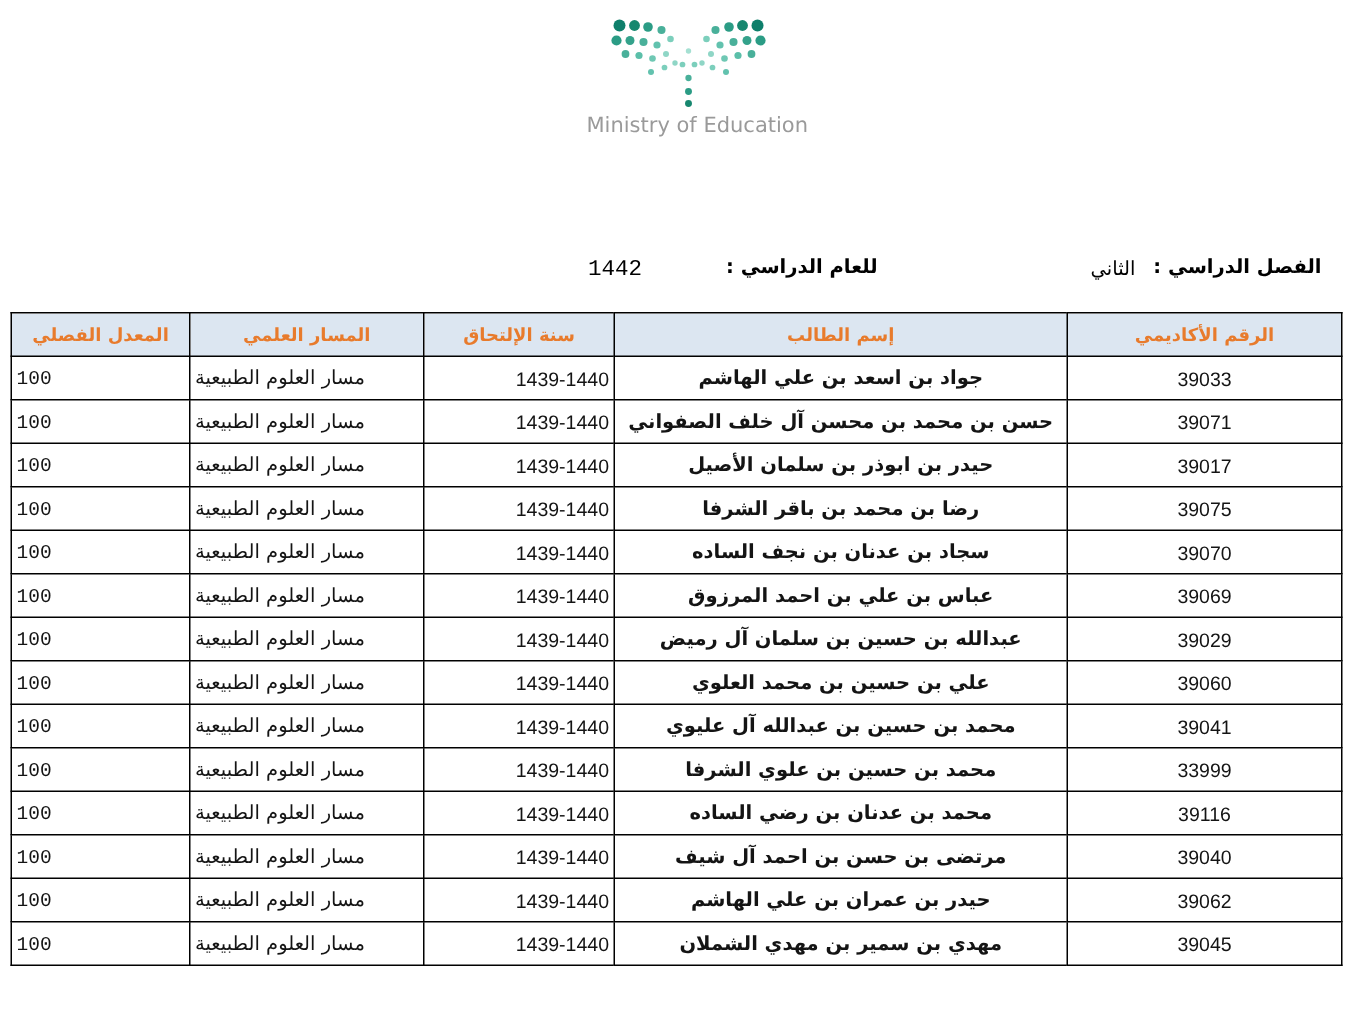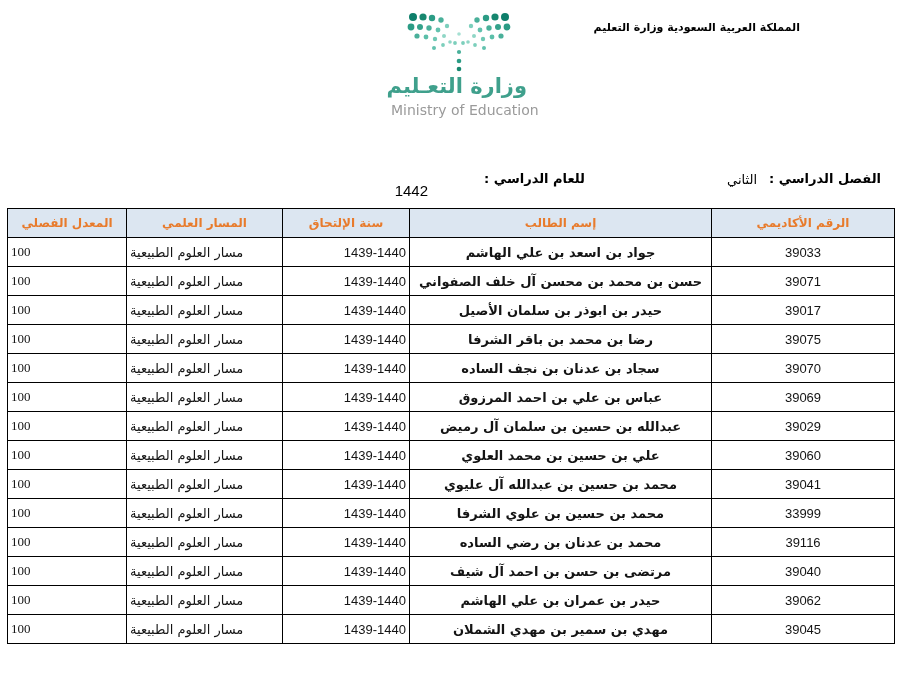--- a/index.html
+++ b/index.html
@@ -72,21 +72,21 @@
   }
   .meta-value {
     position: absolute;
     direction: rtl;
     font-size: 13px;
     white-space: nowrap;
   }
   .sem-label  { top: 171px; right: 22px; }
   .sem-value  { top: 172px; right: 146px; }
   .year-label { top: 171px; right: 318px; }
-  .year-value { top: 171px; right: 475px; font-size: 15px; font-family: Liberation Sans, sans-serif; margin-top: 11px; }
+  .year-value { top: 171px; right: 475px; font-size: 15px; font-family: Liberation Mono, monospace; }
 
   
   table.students {
     position: absolute;
     top: 208px;
     right: 8px;
     width: 887px;
     direction: rtl;
     border-collapse: collapse;
     table-layout: fixed;
@@ -111,28 +111,27 @@
     font-weight: bold;
     font-size: 12px;
     text-align: center;
   }
   table.students td { font-size: 13px; color: #141414; background: #fff; }
 
   td.c-num   { text-align: center; font-size: 14.5px; font-family: "Liberation Sans", "DejaVu Sans", sans-serif; }
   td.c-name  { text-align: center; font-size: 12.5px; font-weight: bold; }
   td.c-year  { text-align: right; padding: 0 2px; font-size: 14px; font-family: "Liberation Sans", "DejaVu Sans", sans-serif; }
   td.c-track { text-align: left; padding: 0 2px; font-size: 12px; }
-  td.c-gpa   { text-align: left; padding: 0 4px; font-size: 13.5px; font-family: Liberation Serif, serif; }
+  td.c-gpa   { text-align: left; padding: 0 4px; font-size: 13.5px; font-family: Liberation Mono, monospace; }
 </style>
 </head>
 <body>
 
 <div class="page">
 
-  <div class="kingdom-text">المملكة العربية السعودية وزارة التعليم</div>
 
   <div class="logo">
     <svg width="118" height="64" viewBox="0 0 118 64" aria-hidden="true">
 
       <circle cx="13" cy="9" r="4" fill="#0e7f6b"></circle>
       <circle cx="23" cy="9" r="3.6" fill="#17876f"></circle>
       <circle cx="32" cy="10" r="3.2" fill="#2b9c85"></circle>
       <circle cx="41" cy="12" r="2.7" fill="#49b09a"></circle>
       <circle cx="11" cy="19" r="3.4" fill="#2b9c85"></circle>
       <circle cx="20" cy="19" r="3" fill="#34a28b"></circle>
@@ -164,21 +163,20 @@
       <circle cx="75" cy="37" r="1.9" fill="#7ccfbc"></circle>
       <circle cx="68" cy="34" r="1.8" fill="#8fd6c6"></circle>
 
       <circle cx="59" cy="26" r="1.8" fill="#a5e0d2"></circle>
       <circle cx="55" cy="35" r="1.9" fill="#7ccfbc"></circle>
       <circle cx="63" cy="35" r="1.9" fill="#7ccfbc"></circle>
       <circle cx="59" cy="44" r="2.1" fill="#49b09a"></circle>
       <circle cx="59" cy="53" r="2.3" fill="#2b9c85"></circle>
       <circle cx="59" cy="61" r="2.3" fill="#17876f"></circle>
     </svg>
-    <div class="logo-ar">وزارة التعـليم</div>
     <div class="logo-en">Ministry of Education</div>
   </div>
 
 
   <div class="meta-label sem-label">الفصل الدراسي :</div>
   <div class="meta-value sem-value">الثاني</div>
   <div class="meta-label year-label">للعام الدراسي :</div>
   <div class="meta-value year-value">1442</div>
 
   <table class="students" dir="rtl">

